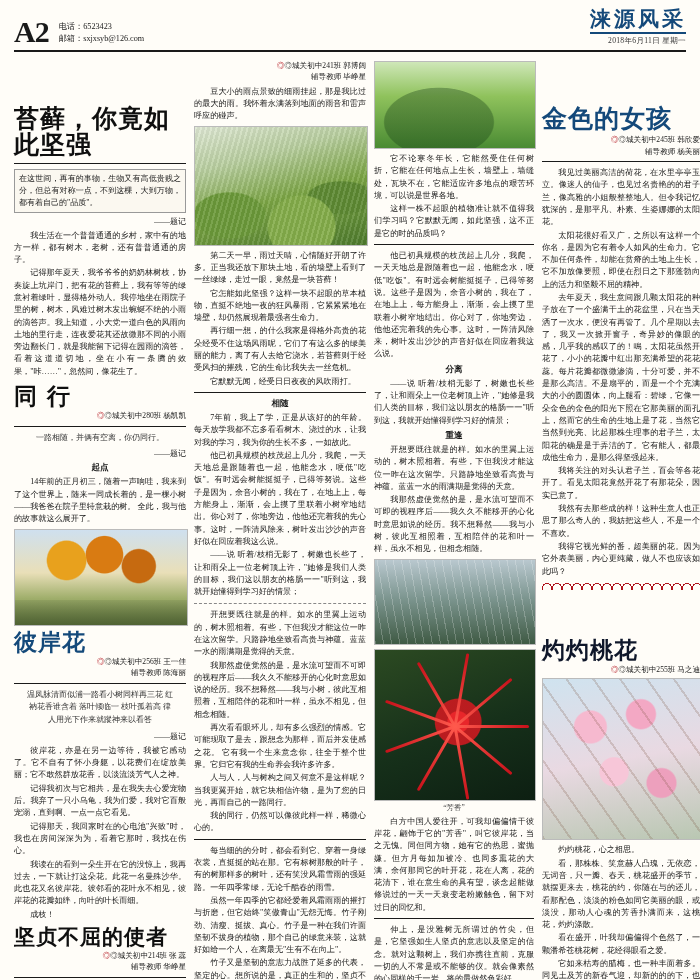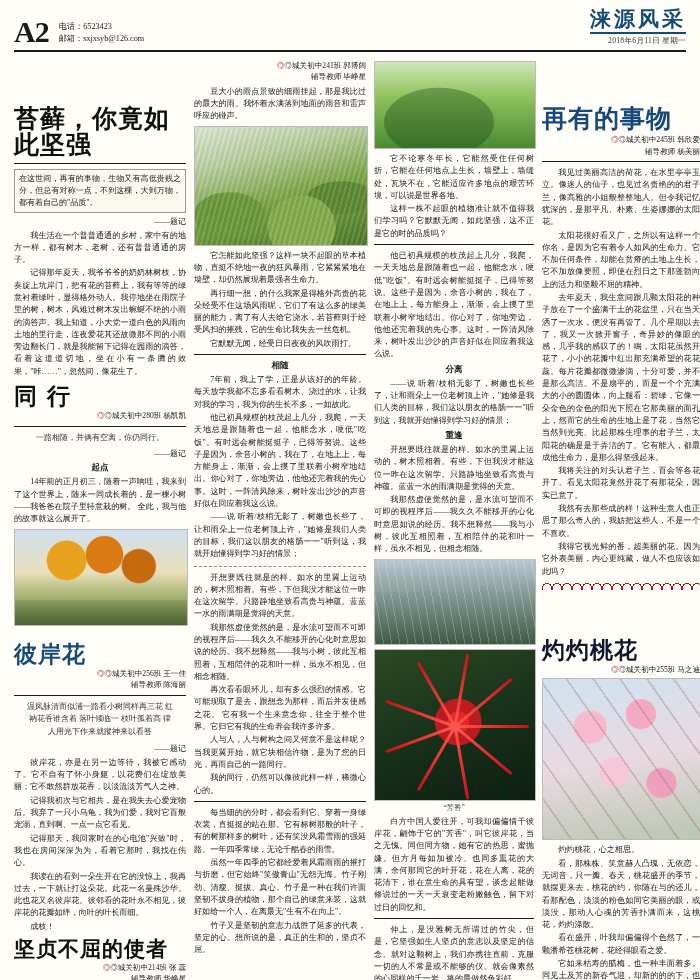--- a/index.html
+++ b/index.html
@@ -235,21 +235,21 @@
       <div class="byline">
         <div><span class="dot">◎</span><span>◎城关初中280班  杨凯凯</span></div>
       </div>
       <div class="rule-thin"></div>
       <div class="poem">一路相随，并俩有空离，你仍同行。</div>
       <div class="sign">——题记</div>
       <div class="sub">起点</div>
       <p class="txt">14年前的正月初三，随着一声响哇，我来到了这个世界上，随来一同成长着的，是一棵小树——我爸爸在院子里特意栽的树。 全此，我与他的故事就这么展开了。</p>
       <div class="img img-autumn"></div>
 
-      <div class="headline h-lg h-blue" style="margin-top:16px">彼岸花</div>
+      <div class="headline h-lg h-blue" style="margin-top:4px">彼岸花</div>
       <div class="byline">
         <div><span class="dot">◎</span><span>◎城关初中256班   王一佳</span></div>
         <div><span>辅导教师          陈海丽</span></div>
       </div>
       <div class="rule-thin"></div>
       <div class="poem">温凤脉清而似浦一路看小树同样再三花
 红衲花香谁含着 落叶倾临一 枝叶孤着高
 律人用光下作来就蹤神来以看答</div>
       <div class="sign">——题记</div>
       <p class="txt">彼岸花，亦是在另一边等待，我被它感动了。它不自有了怀小身躯，以花费们在绽放美丽；它不敢然群放花香，以淡流淡芳气人之神。</p>
@@ -268,20 +268,21 @@
 
     </div>
 
     <div class="col c2">
       <div class="byline">
         <div><span class="dot">◎</span><span>◎城关初中241班  郭博阔</span></div>
         <div><span>辅导教师          毕峥星</span></div>
       </div>
       <p class="txt">豆大小的雨点景致的细雨挂起，那是我比过的最大的雨。我怀着永满落到地面的雨音和雷声呼应的碰声。</p>
       <div class="img img-moss"></div>
+      <p class="txt">第二天一早，雨过天晴，心情随好开朗了许多。正当我还放下那块土地，看的墙壁上看到了一丝绿绿，走过一眼，竟然是一块苔藓！</p>
       <p class="txt">它怎能如此坚强？这样一块不起眼的草本植物，直挺不绝地一夜的狂风暴雨，它紧紧紧地在墙壁，却仍然展现着最强者生命力。</p>
       <p class="txt">再行细一想，的什么我家是得格外高贵的花朵经受不住这场风雨呢，它们了有这么多的绿美丽的能力，离了有人去给它浇水，若苔藓则于经受风扫的摧残，它的生命比我失去一丝危机。</p>
       <p class="txt">它默默无闻，经受日日夜夜的风吹雨打。</p>
 
       <div class="rule-thin"></div>
       <div class="sub">相随</div>
       <p class="txt">7年前，我上了学，正是从该好的的年龄。每天放学我都不忘多看看树木、浇过的水，让我对我的学习，我为你的生长不多，一如故此。</p>
       <p class="txt">他已初具规模的枝茂起上几分，我爬，一天天地总是跟随着也一起，他能念水，哽低"吃饭"。有时远会树能挺挺子，已得等努说。这些子是因为，余音小树的，我在了，在地上上，每方能身上，渐渐，会上摸了里联着小树窄地结出。你心对了，你地旁边，他他还完着我的先心事。这时，一阵清风除来，树叶发出沙沙的声音好似在回应着我这么说。</p>
       <p class="txt">——说  听着/枝梢无影了，树嫩也长些了，让和雨朵上一位老树顶上许，"她修是我们人类的目标，我们这以朋友的格肠一一"听到这，我就开始懂得到学习好的情景；</p>
 
@@ -326,21 +327,21 @@
       </div>
       <div class="caption">“芳香”</div>
       <p class="txt">白方中国人爱往开，可我却偏偏情干彼岸花，翩饰于它的"芳香"，叫它彼岸花，当之无愧。同但同方物，她有它的热思，蜜抛嫌。但方月每如加被冷、也同多熏花的大满，余何那同它的叶开花，花在人离，花的花清下，谁在意生命的具有望，谈念起能做修说过的一天一天衰变老粉嫩触色，留下对过日的回忆和。</p>
 
       <div class="rule-thin"></div>
       <p class="txt">伸上，是没雅树无所谓过的竹尖，但是，它坚强如生人坚贞的意志以及坚定的信念。就对这颗树上，我们亦携往直前，克服一切的人不常是或不能够的仪。就会像素然的心同样的千一岩，将的最做然色彩好。</p>
 
     </div>
 
     <div class="col c4">
-      <div class="headline h-xl h-blue">再有的事物</div>
+      <div class="headline h-xl h-blue">金色的女孩</div>
       <div class="byline">
         <div><span class="dot">◎</span><span>◎城关初中245班  韩欣爱</span></div>
         <div><span>辅导教师          杨美丽</span></div>
       </div>
       <div class="rule-thin"></div>
       <p class="txt">我见过美丽高洁的荷花，在水里亭亭玉立。像迷人的仙子，也见过名贵艳的的君子兰，像高雅的小姐般整整地人。但令我记忆犹深的，是那平凡、朴素、生姿娜娜的太阳花。</p>
       <p class="txt">太阳花很好看又广，之所以有这样一个你名，是因为它有着令人如风的生命力。它不加任何条件，却能在贫瘠的土地上生长，它不加放像要照，即使在烈日之下那蓬勃向上的活力和坚毅不屈的精神。</p>
       <p class="txt">去年夏天，我生意间跟几颗太阳花的种子放在了一个盛满干土的花盆里，只在当天洒了一次水，便没有再管了。几个星期以去了，我又一次掀开窗子，奇异妙的像眼的感，几乎我的感叹了的！鳴，太阳花虽然开花了，小小的花瓣中红出那充满希望的花花蕊。每片花瓣都微微渗滴，十分可爱，并不是那么高洁。不是扇平的，而是一个个充满大的小的圆圆体，向上腿看：碧绿，它像一朵金色的金色的阳光下照在它那美丽的面孔上，然而它的生命的生地上是了花，当然它当然到光亮、比起那株生理事的君子兰，太阳花的确是是于弄洁的了。它有能人，都最成他生命力，是那么得坚强起来。</p>
       <p class="txt">我将关注的对头认君子兰，百会等各花开了。看见太阳花竟然开花了有那花朵，因实已意了。</p>
       <p class="txt">我然有去那些成的样！这种生意人也正思了那么奇人的，我妨把这些人，不是一个不喜欢。</p>

